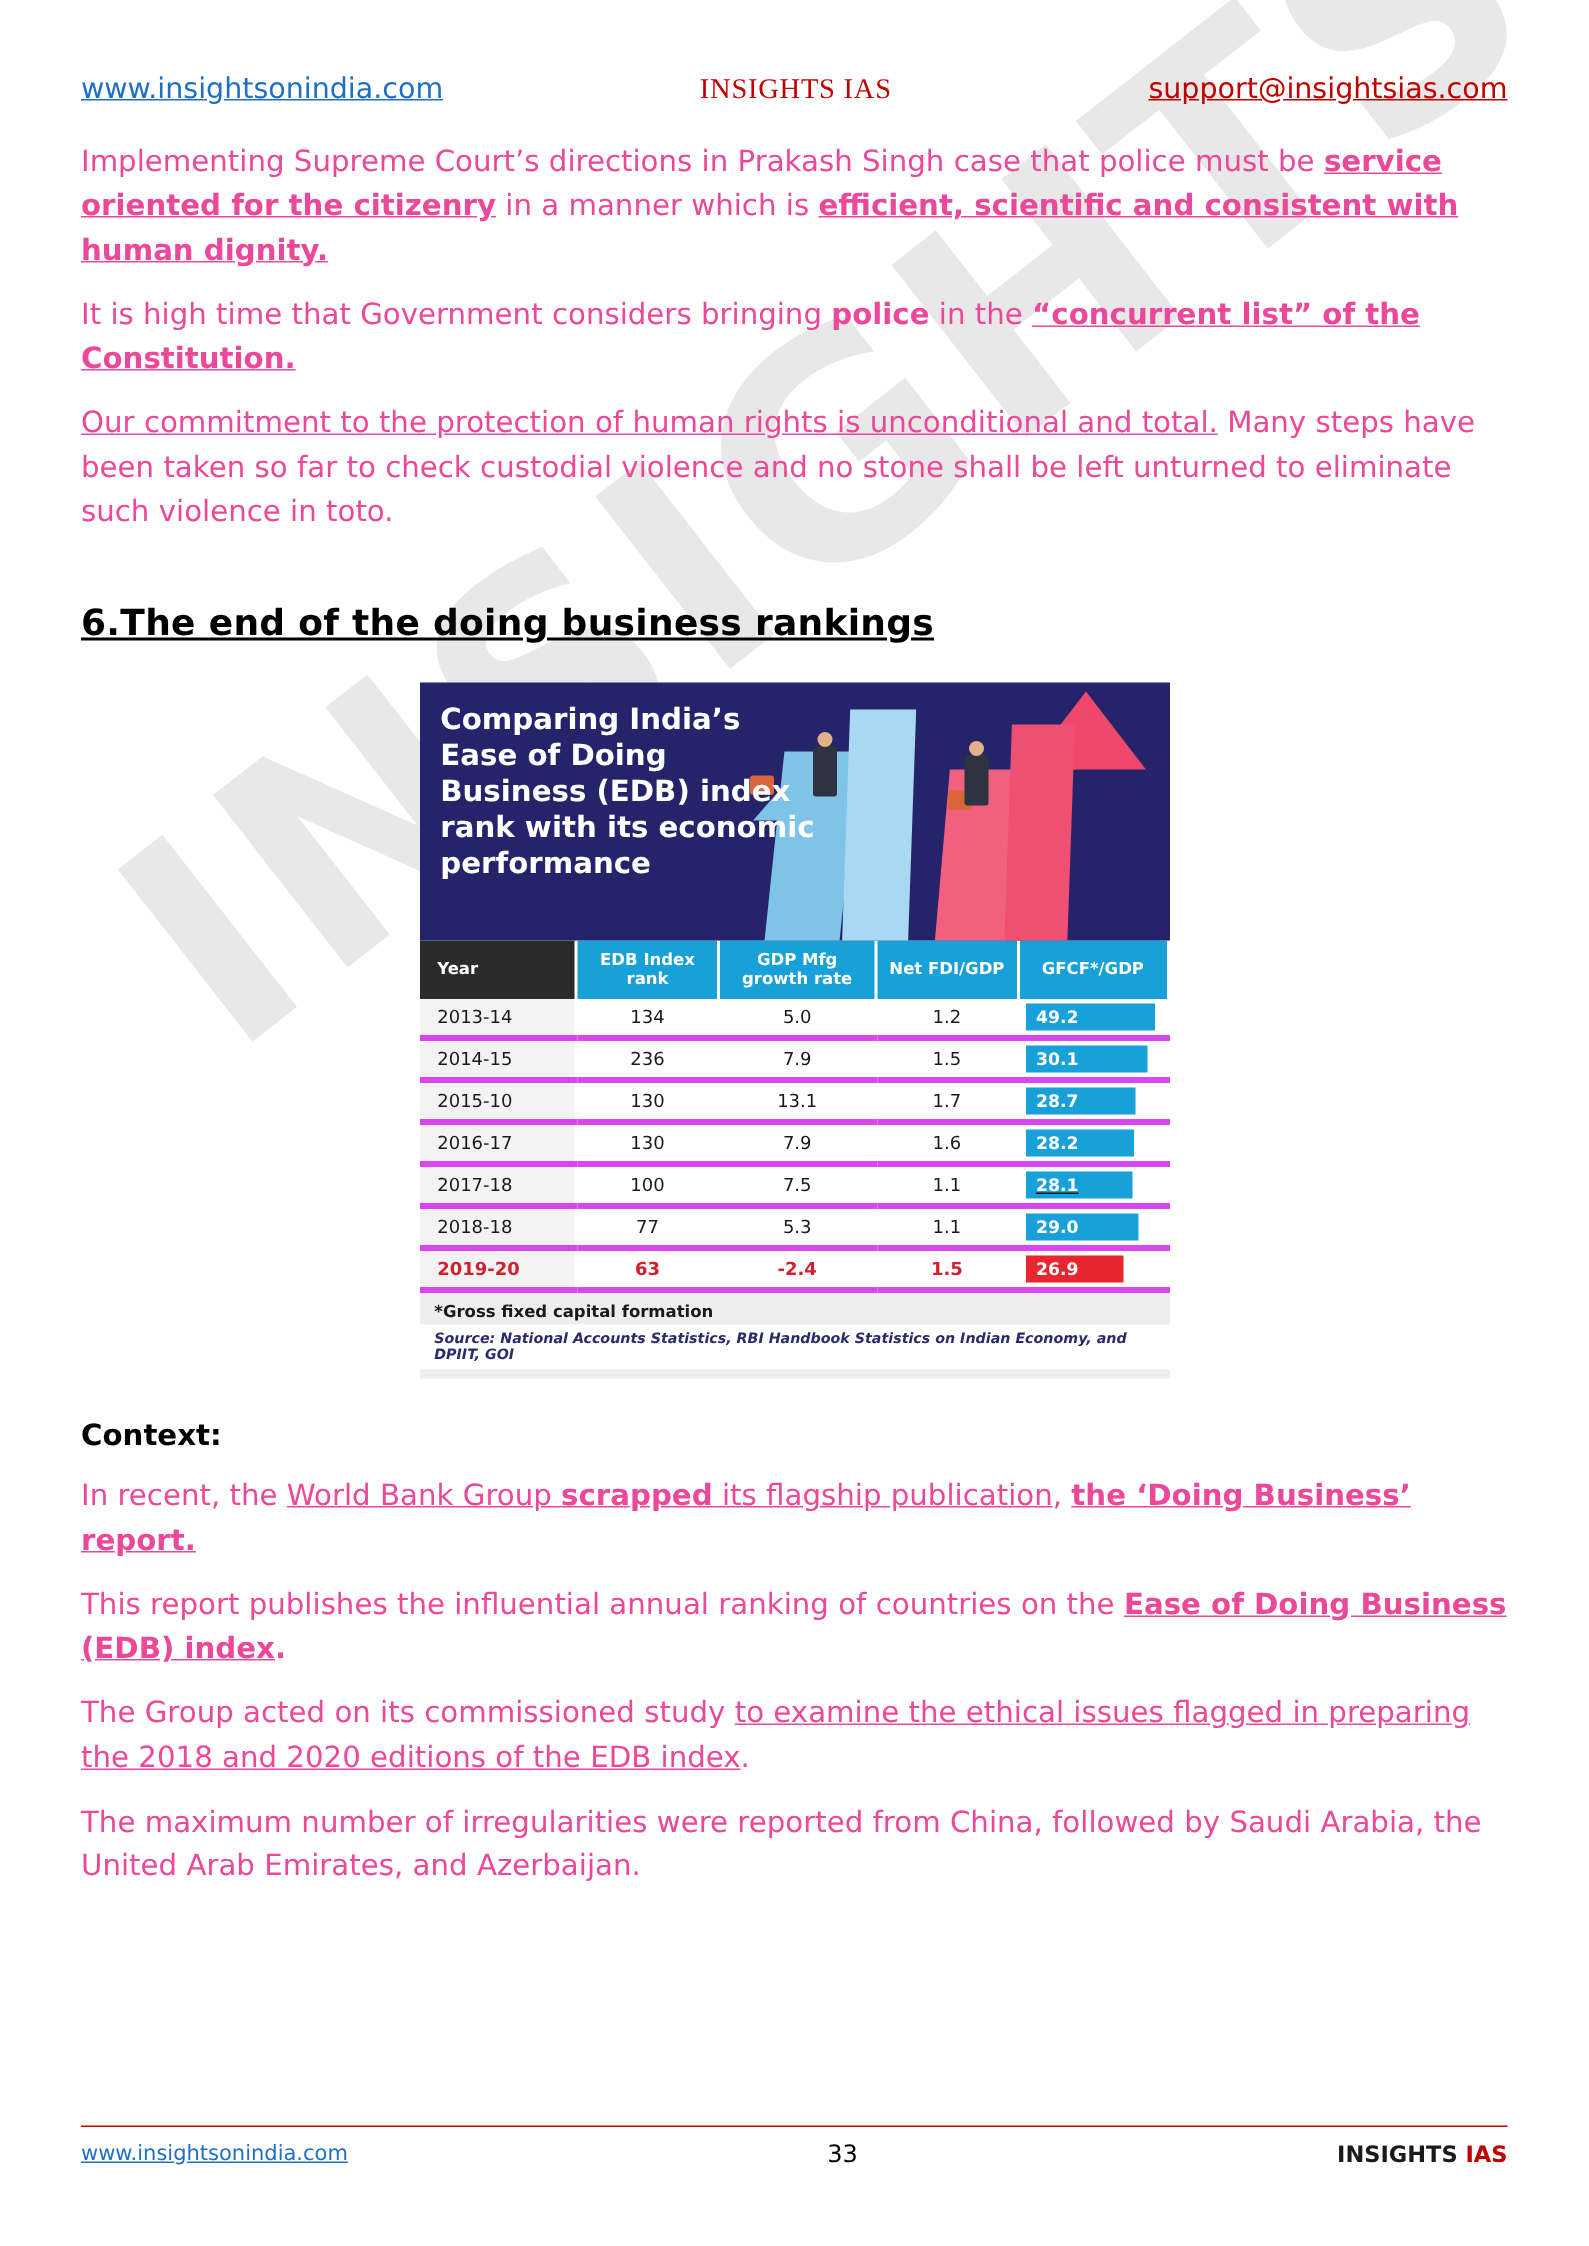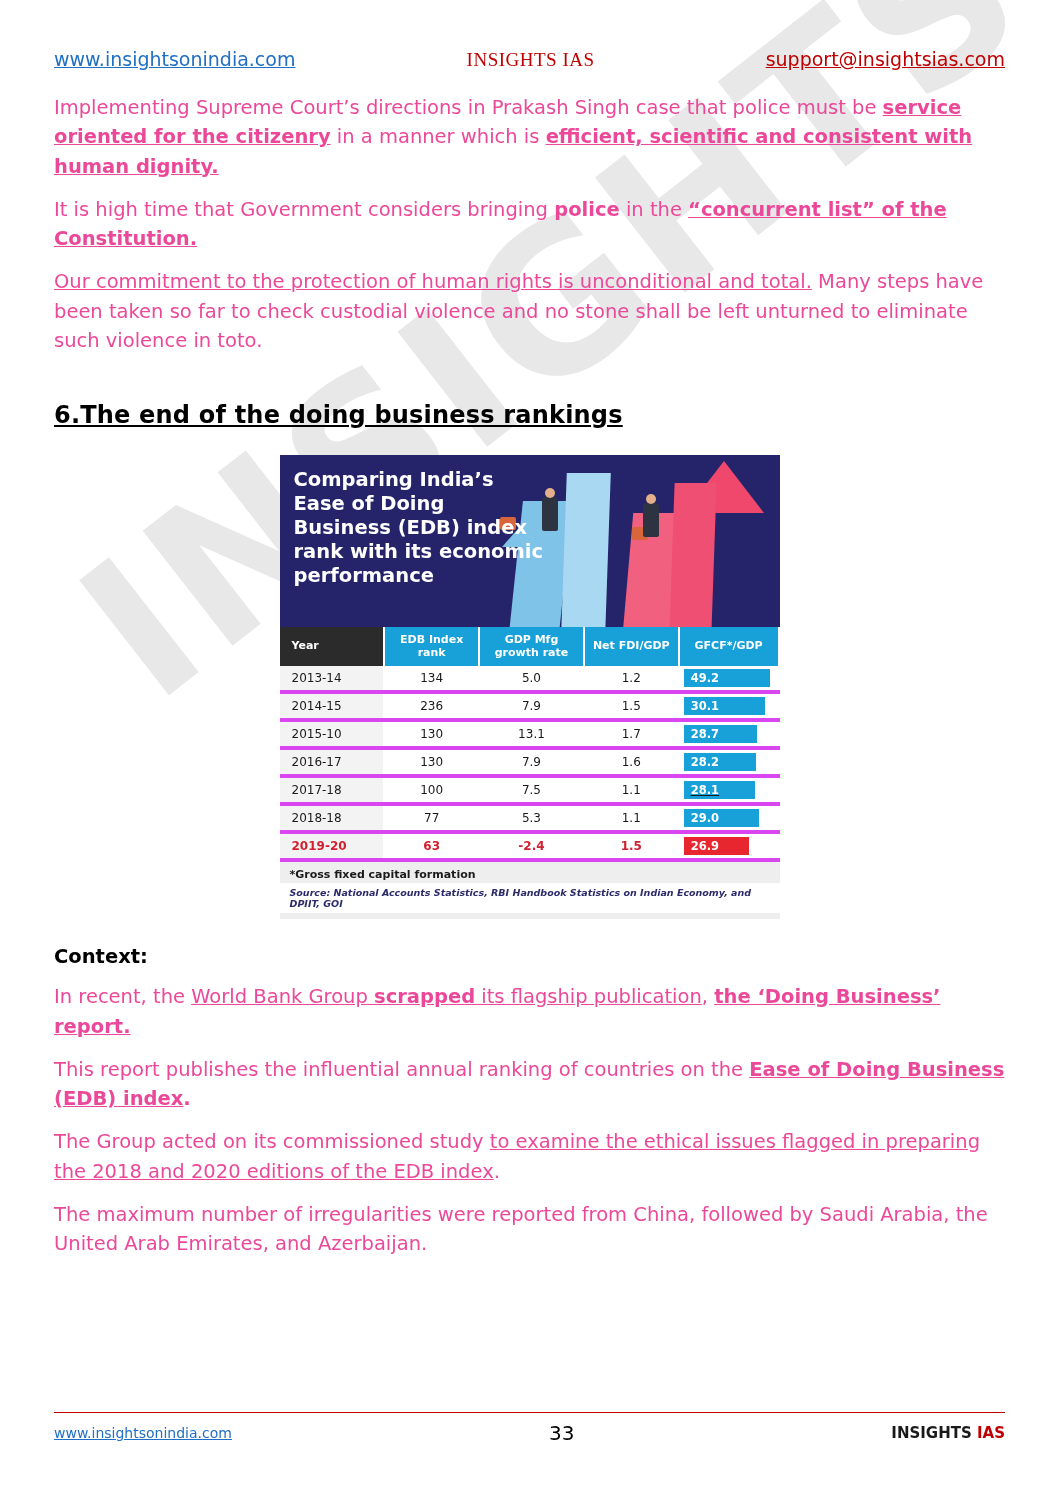--- a/index.html
+++ b/index.html
@@ -272,21 +272,21 @@
     display: flex;
     align-items: center;
     justify-content: space-between;
     z-index: 3;
   }
   .ftr-left {
     font-size: 14px;
     color: #1f6fc4;
     text-decoration: underline;
   }
-  .ftr-center { font-size: 20px; color: #000; }
+  .ftr-center { font-size: 16px; color: #000; }
   .ftr-right { font-size: 15px; font-weight: bold; color: #1a1a1a; }
   .ftr-right .red { color: #c00000; }
 </style>
 </head>
 <body>
 
 <div class="page">
 
   <div class="watermark">
     <span>INSIGHTS IAS</span>

